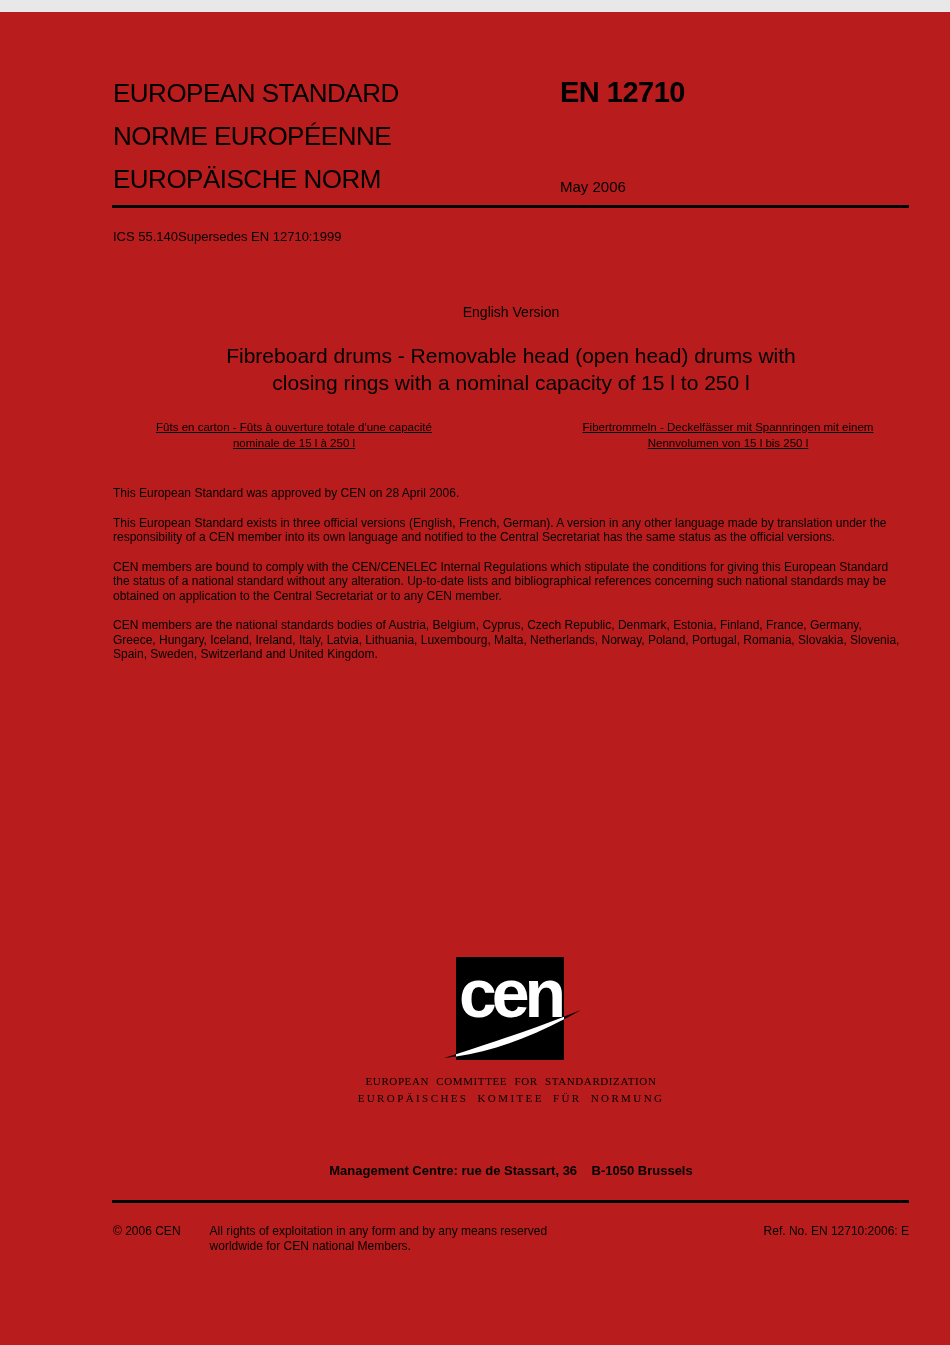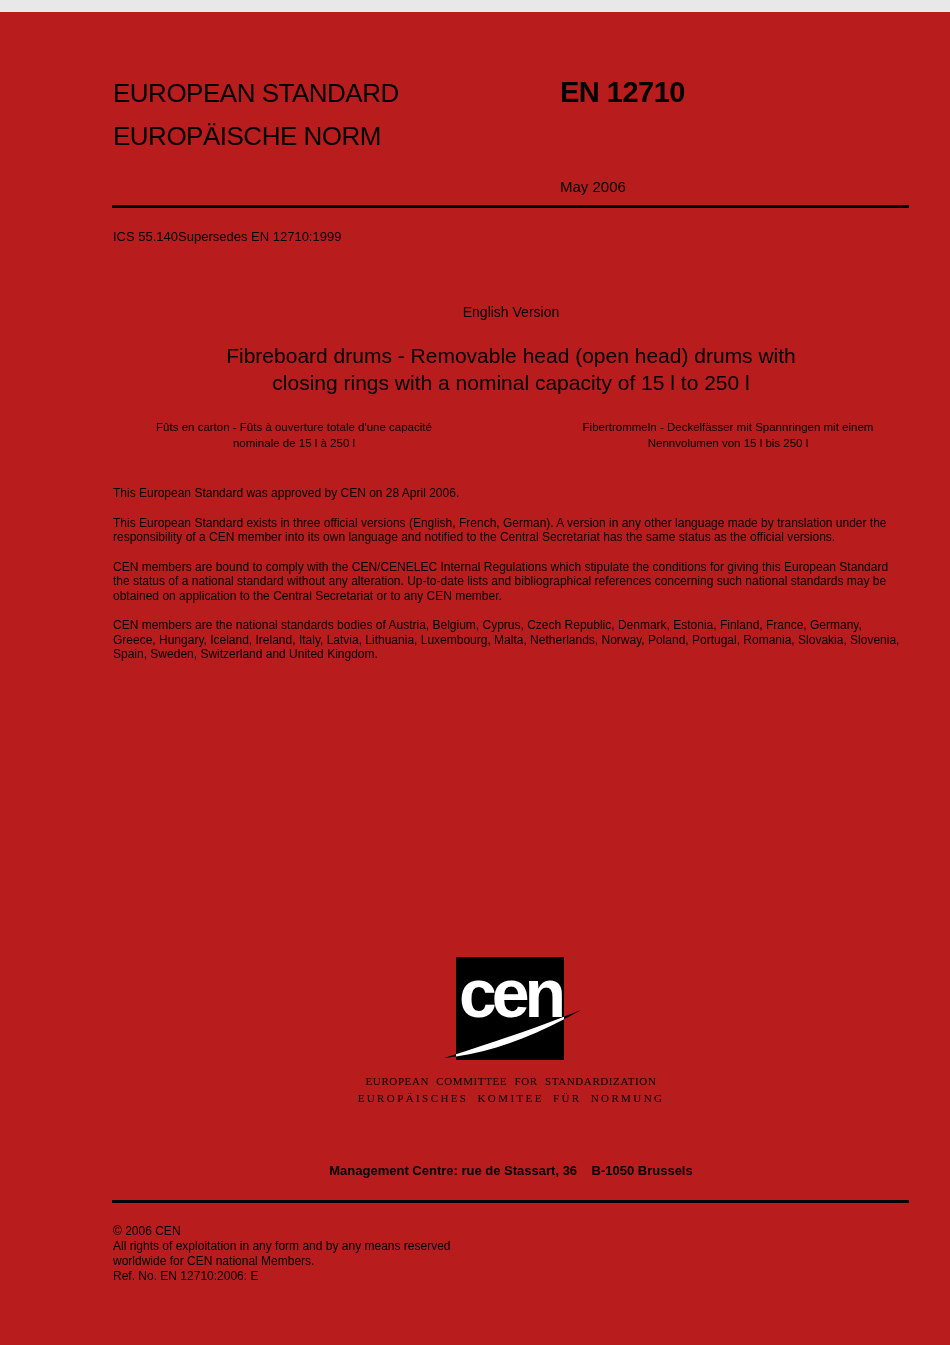--- a/index.html
+++ b/index.html
@@ -44,21 +44,21 @@
     position:absolute; left:77px; top:330px; width:868px;
     text-align:center; font-size:21px; line-height:27px;
     white-space:pre-line;
   }
   .subtitles {
     position:absolute; left:113px; top:407px; width:796px;
     display:flex; justify-content:space-between;
   }
   .subtitle {
     width:362px; text-align:center;
-    font-size:11.5px; line-height:16px; white-space:pre-line;
+    font-size:11.5px; line-height:16px; white-space:pre-line;text-decoration:underline;
   }
   
   .body-paragraphs {
     position:absolute; left:113px; top:474px; width:792px;
     font-size:12px; line-height:14.5px;
   }
   .body-paragraphs p { margin:0 0 15px 0; }
   
   .logo-block {
     position:absolute; left:113px; top:943px; width:796px;
@@ -81,33 +81,34 @@
     white-space:pre;
   }
   .rule-bottom {
     position:absolute; left:112px; top:1188px;
     width:797px; height:3px; background:#000;
   }
   
   .footer {
     position:absolute; left:113px; top:1212px; width:796px;
     display:flex; align-items:flex-start;
-    font-size:12px; line-height:15px;flex-direction:column;
+    font-size:12px; line-height:15px;
   }
   .footer .copyright { flex:none; margin-right:29px; }
   .footer .rights { flex:none; white-space:pre-line; }
   .footer .ref { flex:1; text-align:right; }
 </style>
 </head>
 <body>
 
 <div class="page">
 
   <div class="header-titles">
     <div>EUROPEAN STANDARD</div>
+    <div>NORME EUROPÉENNE</div>
     <div>EUROPÄISCHE NORM</div>
   </div>
 
   <div class="std-number">EN 12710</div>
   <div class="std-date">May 2006</div>
 
   <div class="rule-top"></div>
 
   <div class="ics-row">
     <span>ICS 55.140</span>

